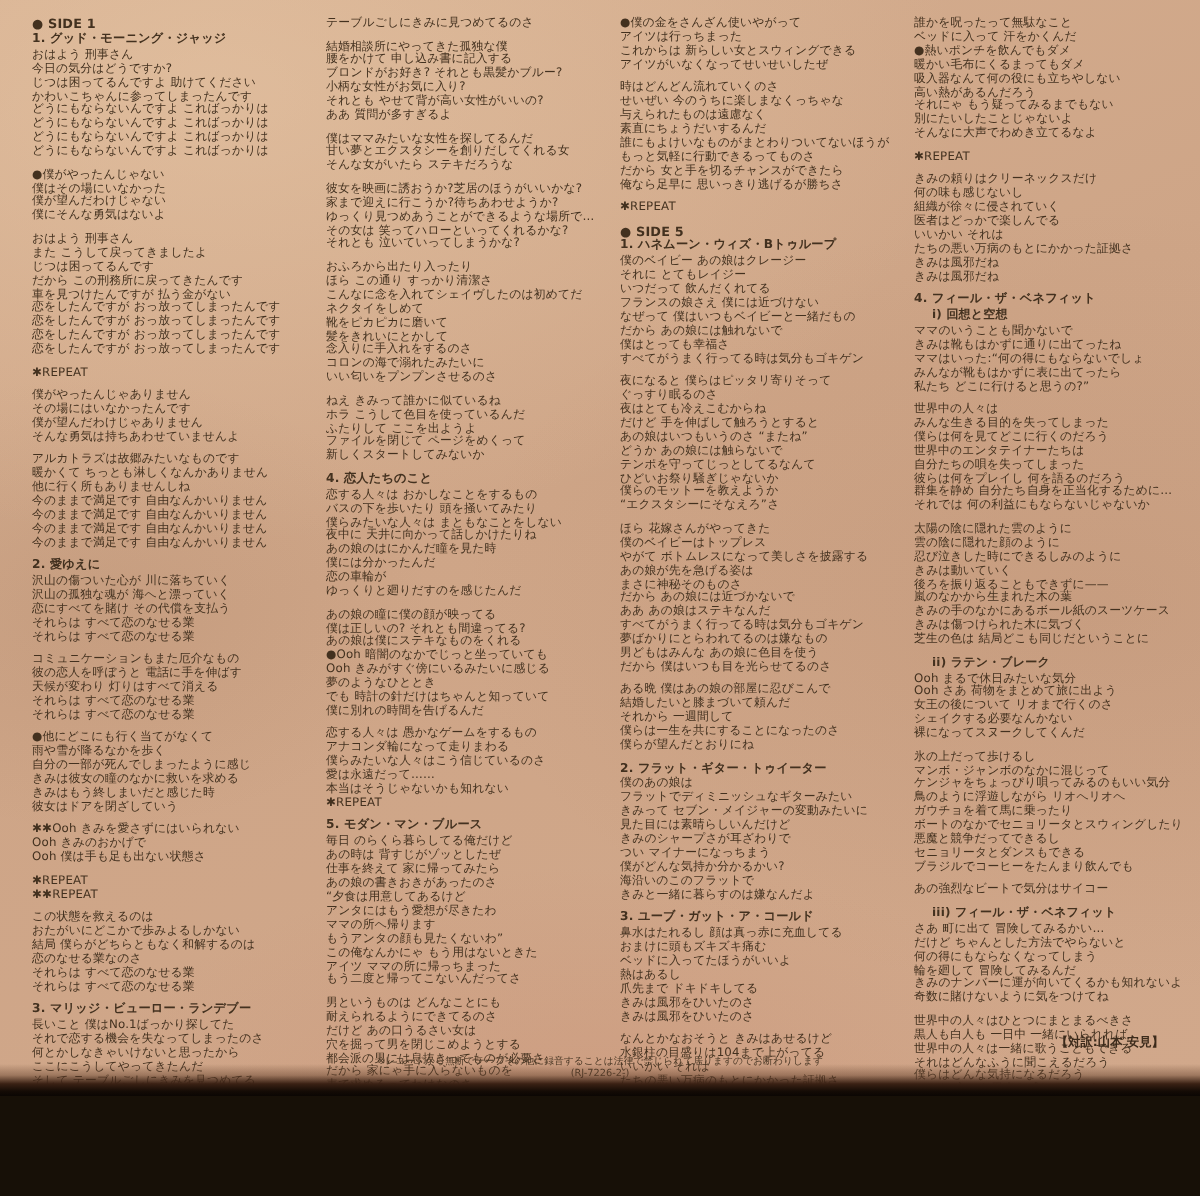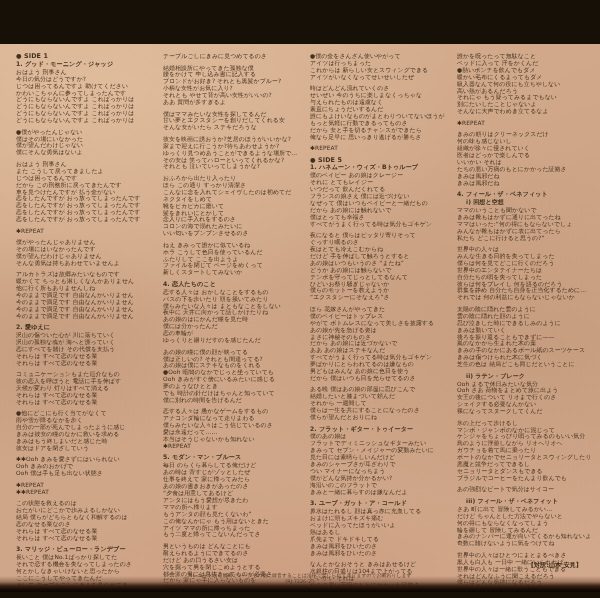--- a/index.html
+++ b/index.html
@@ -5,21 +5,20 @@
   html,body{margin:0;padding:0;background:#171007;}
   .paper{
     position:relative;width:600px;height:548px;overflow:hidden;
     font-family:"DejaVu Sans",sans-serif;color:#43311f;
     background:
       radial-gradient(120% 80% at 18% 8%, rgba(240,212,178,.38), rgba(240,212,178,0) 52%),
       radial-gradient(90% 60% at 92% 55%, rgba(150,100,72,.14), rgba(150,100,72,0) 60%),
       radial-gradient(70% 35% at 50% 100%, rgba(198,134,108,.28), rgba(198,134,108,0) 60%),
       radial-gradient(40% 30% at 8% 55%, rgba(120,80,55,.10), rgba(120,80,55,0) 70%),
       linear-gradient(158deg, #d6af90 0%, #cea587 45%, #d1a88b 100%);
-    margin-top: 44px;
   }
   .edge-shadow{
     position:absolute;left:0;right:0;bottom:0;height:16px;
     background:linear-gradient(to bottom, rgba(90,60,40,0) 0%, rgba(96,62,42,.45) 35%, #3a2114 62%, #140b05 85%, #0b0603 100%);
   }
   .columns{position:absolute;top:9px;left:16px;display:flex;gap:8px;}
   .col{width:139px;flex:0 0 auto;}
   .block{margin-bottom:4.6px;}
   .block.header,.block.title{margin-bottom:1px;}
   .block.subtitle{margin-bottom:1px;}

